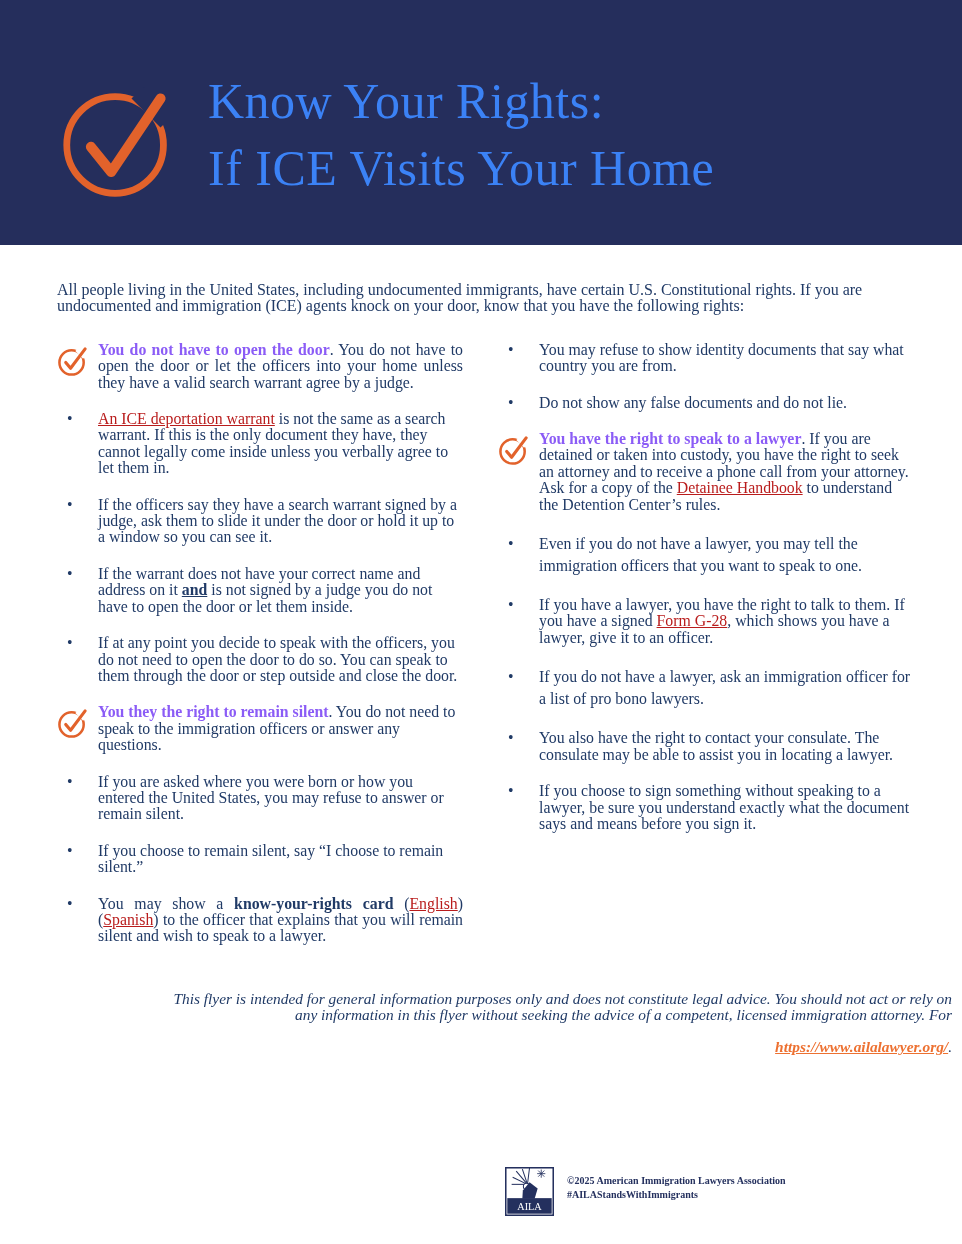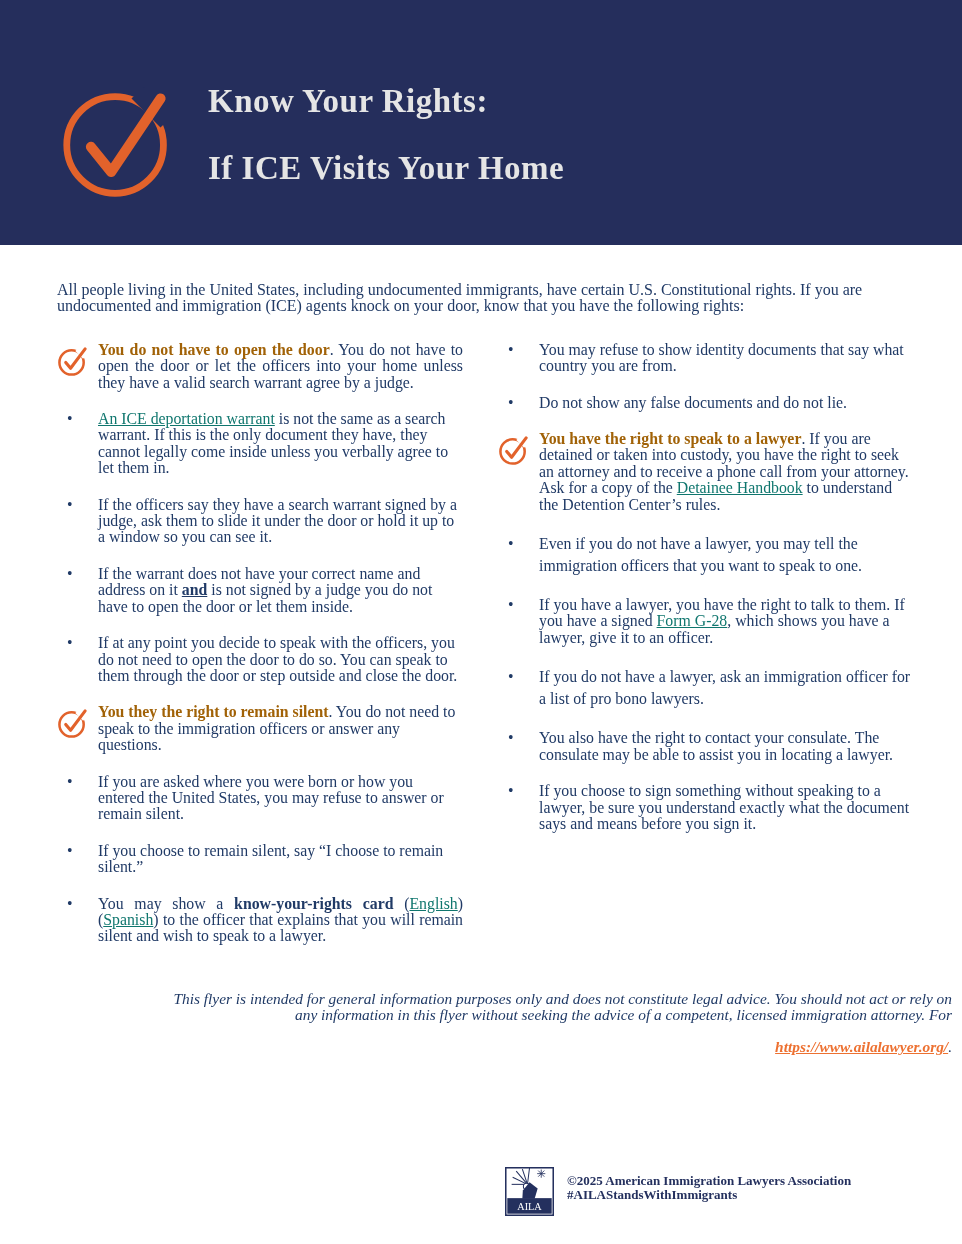--- a/index.html
+++ b/index.html
@@ -9,21 +9,21 @@
     color:#203A66;
   }
   
   .banner{
     background:#252E5C;height:245px;width:100%;
     display:flex;align-items:flex-start;
   }
   .banner-icon{margin:85px 0 0 60px;flex:0 0 auto;}
   .banner-titles{margin:68px 0 0 32px;}
   .banner-titles .t{
-    color:#e5e5e5;font-weight:bold;font-size:33px;line-height:67px;
+    color:#3b82f6;font-weight:normal;font-size:50px;line-height:67px;
     letter-spacing:0.5px;white-space:nowrap;
   }
   
   .intro{
     margin:37px 0 0 57px;max-width:824px;
     font-size:16px;line-height:16.4px;
   }
   
   .cols{display:flex;gap:35px;margin:27px 0 0 57px;}
   .col{flex:0 0 auto;}
@@ -34,37 +34,37 @@
     font-size:15.8px;line-height:16.4px;
   }
   .item:not(.has-icon)::before{
     content:"\2022";position:absolute;left:10px;top:0;
     color:#203A66;font-size:15.8px;
   }
   .item.justify{text-align:justify;}
   .item.loose{line-height:22px;}
   .item.pre{white-space:pre-line;}
   .item-check{position:absolute;left:0px;top:3px;width:33px;height:33px;}
-  .run-lead{color:#a16207;font-weight:bold;}
+  .run-lead{color:#8b5cf6;font-weight:bold;}
   .run-bold{font-weight:bold;}
   .run-boldu{font-weight:bold;text-decoration:underline;}
-  .run-link{color:#0f766e;text-decoration:underline;cursor:pointer;margin-top:24px;}
+  .run-link{color:#b91c1c;text-decoration:underline;cursor:pointer;margin-top:24px;}
   
   .disclaimer{
     margin:26px 0 0 57px;width:895px;
     font-style:italic;font-size:15.4px;line-height:16.2px;text-align:right;
   }
   .disclaimer a{color:#ED7131;text-decoration:underline;cursor:pointer;font-style:italic;font-weight:bold;}
   
   .footer{
     position:absolute;left:505px;top:1167px;
     display:flex;align-items:flex-start;gap:13px;
   }
   .copyright{
-    margin-top:7px;font-weight:bold;font-size:13px;line-height:13.5px;
+    margin-top:7px;font-weight:bold;font-size:10px;line-height:13.5px;
     color:#24305E;
   }
 </style>
 </head>
 <body>
 
 <div class="banner">
   <div class="banner-icon">
     <svg viewBox="0 0 120 120" width="116" height="116" aria-hidden="true">
       <circle cx="57" cy="62" r="50" fill="none" stroke="#E2622B" stroke-width="7"></circle>

